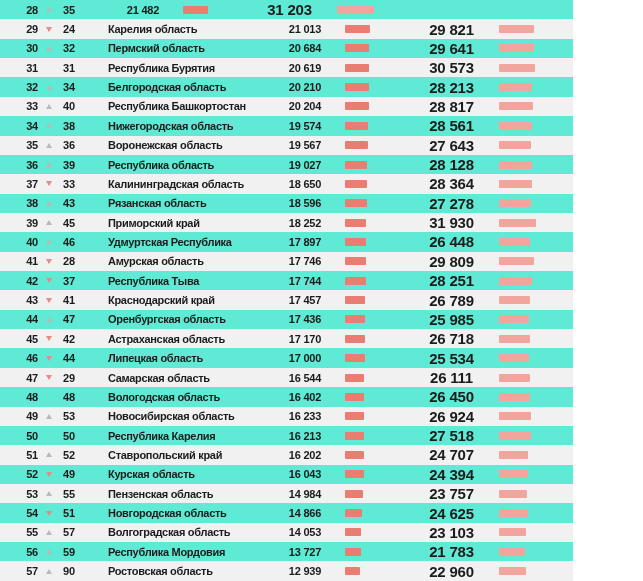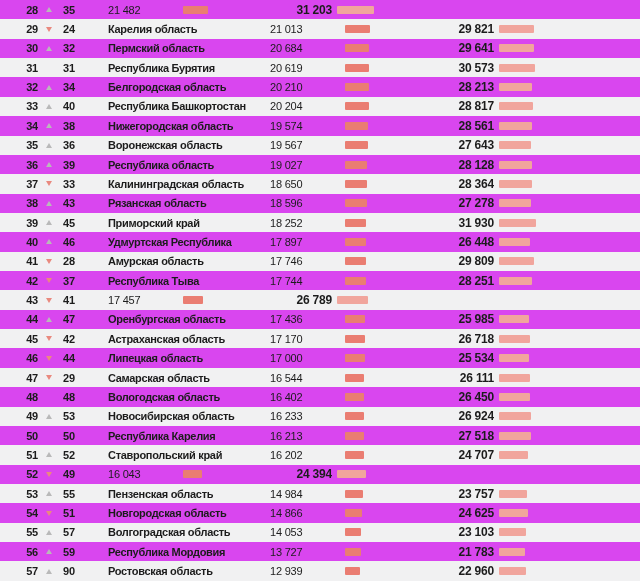--- a/index.html
+++ b/index.html
@@ -1,21 +1,21 @@
 <!DOCTYPE html>
 <html><head>
 <meta charset="utf-8">
 <style>
   html,body{margin:0;padding:0;background:#ffffff;}
   #stage{
-    width:640px;height:581px;
+    width:573px;height:581px;
     font-family:"Liberation Sans","DejaVu Sans",sans-serif;
     color:#1c1c1c;
     overflow:hidden;
-    background:#d946ef;
+    background:#5eead4;
   }
   .row{
     height:19.3667px;
     display:flex;
     align-items:center;
     box-sizing:border-box;
   }
   .row.stripe{background:#f1f1f2;}
   .c{box-sizing:border-box;white-space:nowrap;overflow:hidden;}
   .rank{
@@ -38,27 +38,27 @@
   }
   .prev{
     width:48px;padding-left:3px;text-align:left;
     font-size:11px;font-weight:bold;letter-spacing:-0.2px;
   }
   .name{
     width:162px;text-align:left;
     font-size:11px;font-weight:bold;letter-spacing:-0.3px;
   }
   .v1{
-    width:70px;text-align:left;
-    font-size:11px;font-weight:normal;letter-spacing:-0.2px;
+    width:70px;text-align:center;
+    font-size:11px;font-weight:bold;letter-spacing:-0.2px;
   }
   .b1zone{width:69px;padding-left:5px;display:flex;align-items:center;}
   .v2{
-    width:85px;text-align:right;
-    font-size:12px;font-weight:bold;letter-spacing:-0.2px;
+    width:85px;text-align:center;
+    font-size:15px;font-weight:bold;letter-spacing:-0.2px;
   }
   .b2zone{flex:1;padding-left:5px;display:flex;align-items:center;}
   .bar{height:8px;border-radius:1px;display:block;}
   .bar1{background:#ea7d72;}
   .bar2{background:#f1a59d;}
 </style>
 </head>
 <body>
 
 <div id="stage">
@@ -300,20 +300,21 @@
     <div class="c b2zone">
       <span class="bar bar2" style="width: 33px;"></span>
     </div>
   </div>
     <div class="row stripe">
     <div class="c rank">43</div>
     <div class="c arrowcell">
       <span class="tri down"></span>
     </div>
     <div class="c prev">41</div>
+    <div class="c name">Краснодарский край</div>
     <div class="c v1">17&nbsp;457</div>
     <div class="c b1zone">
       <span class="bar bar1" style="width: 20.4px;"></span>
     </div>
     <div class="c v2">26&nbsp;789</div>
     <div class="c b2zone">
       <span class="bar bar2" style="width: 31.3px;"></span>
     </div>
   </div>
     <div class="row">
@@ -443,20 +444,21 @@
     <div class="c b2zone">
       <span class="bar bar2" style="width: 28.9px;"></span>
     </div>
   </div>
     <div class="row">
     <div class="c rank">52</div>
     <div class="c arrowcell">
       <span class="tri down"></span>
     </div>
     <div class="c prev">49</div>
+    <div class="c name">Курская область</div>
     <div class="c v1">16&nbsp;043</div>
     <div class="c b1zone">
       <span class="bar bar1" style="width: 18.8px;"></span>
     </div>
     <div class="c v2">24&nbsp;394</div>
     <div class="c b2zone">
       <span class="bar bar2" style="width: 28.5px;"></span>
     </div>
   </div>
     <div class="row stripe">

